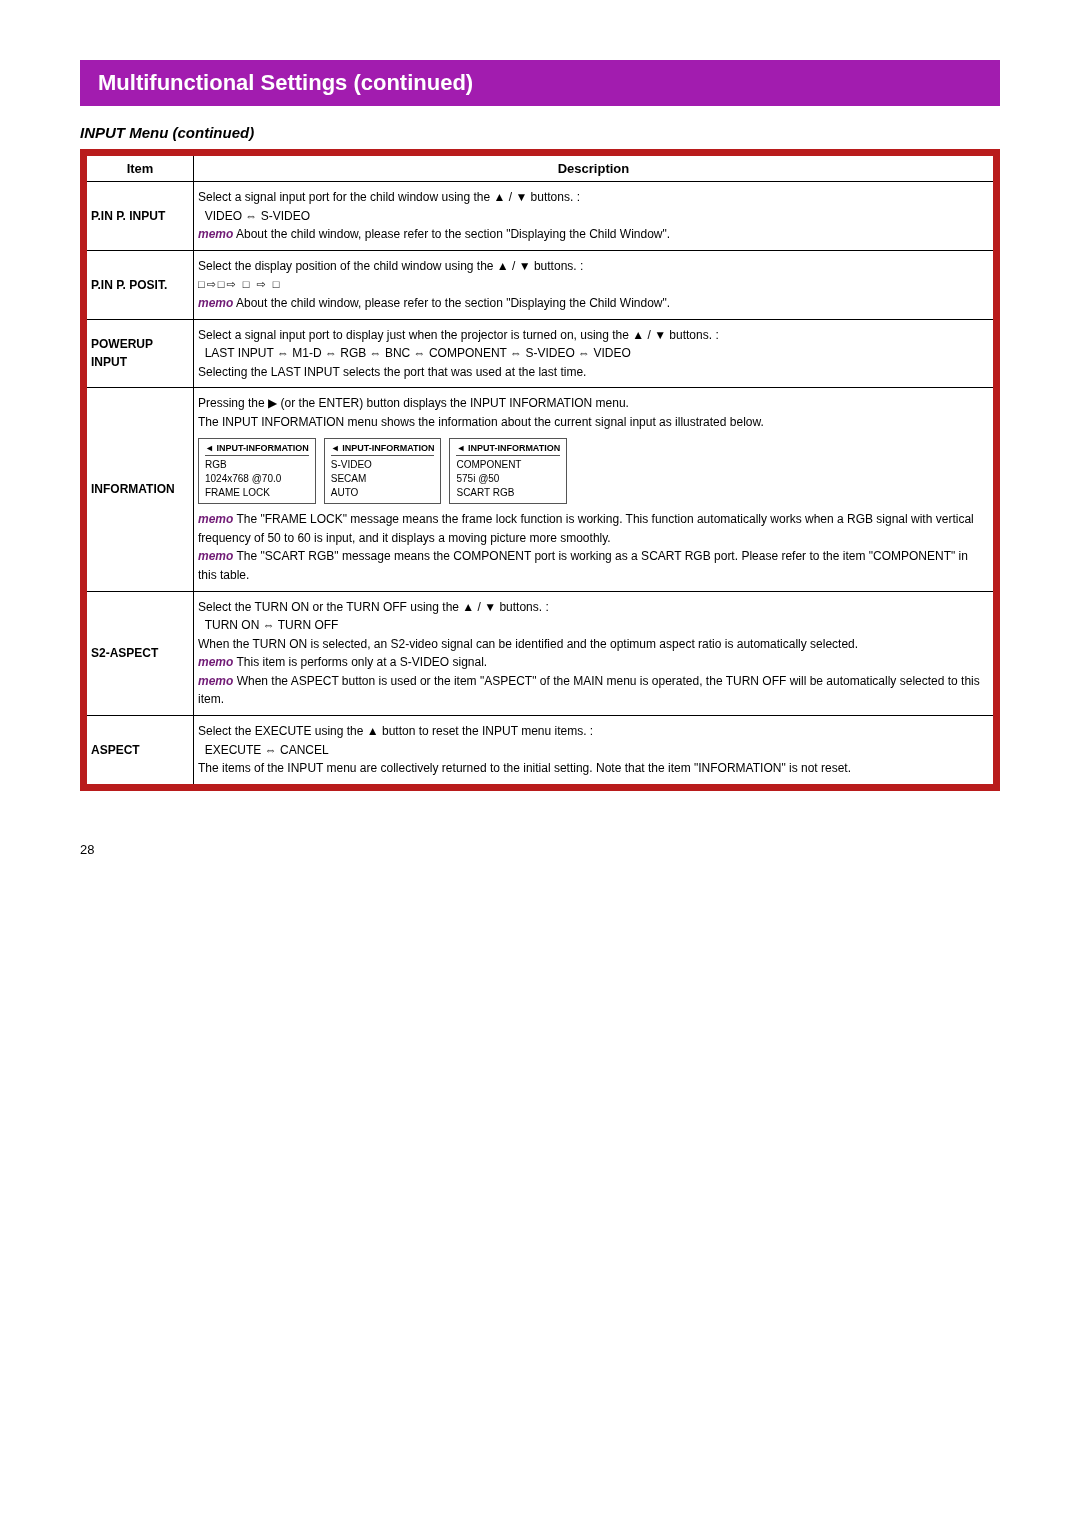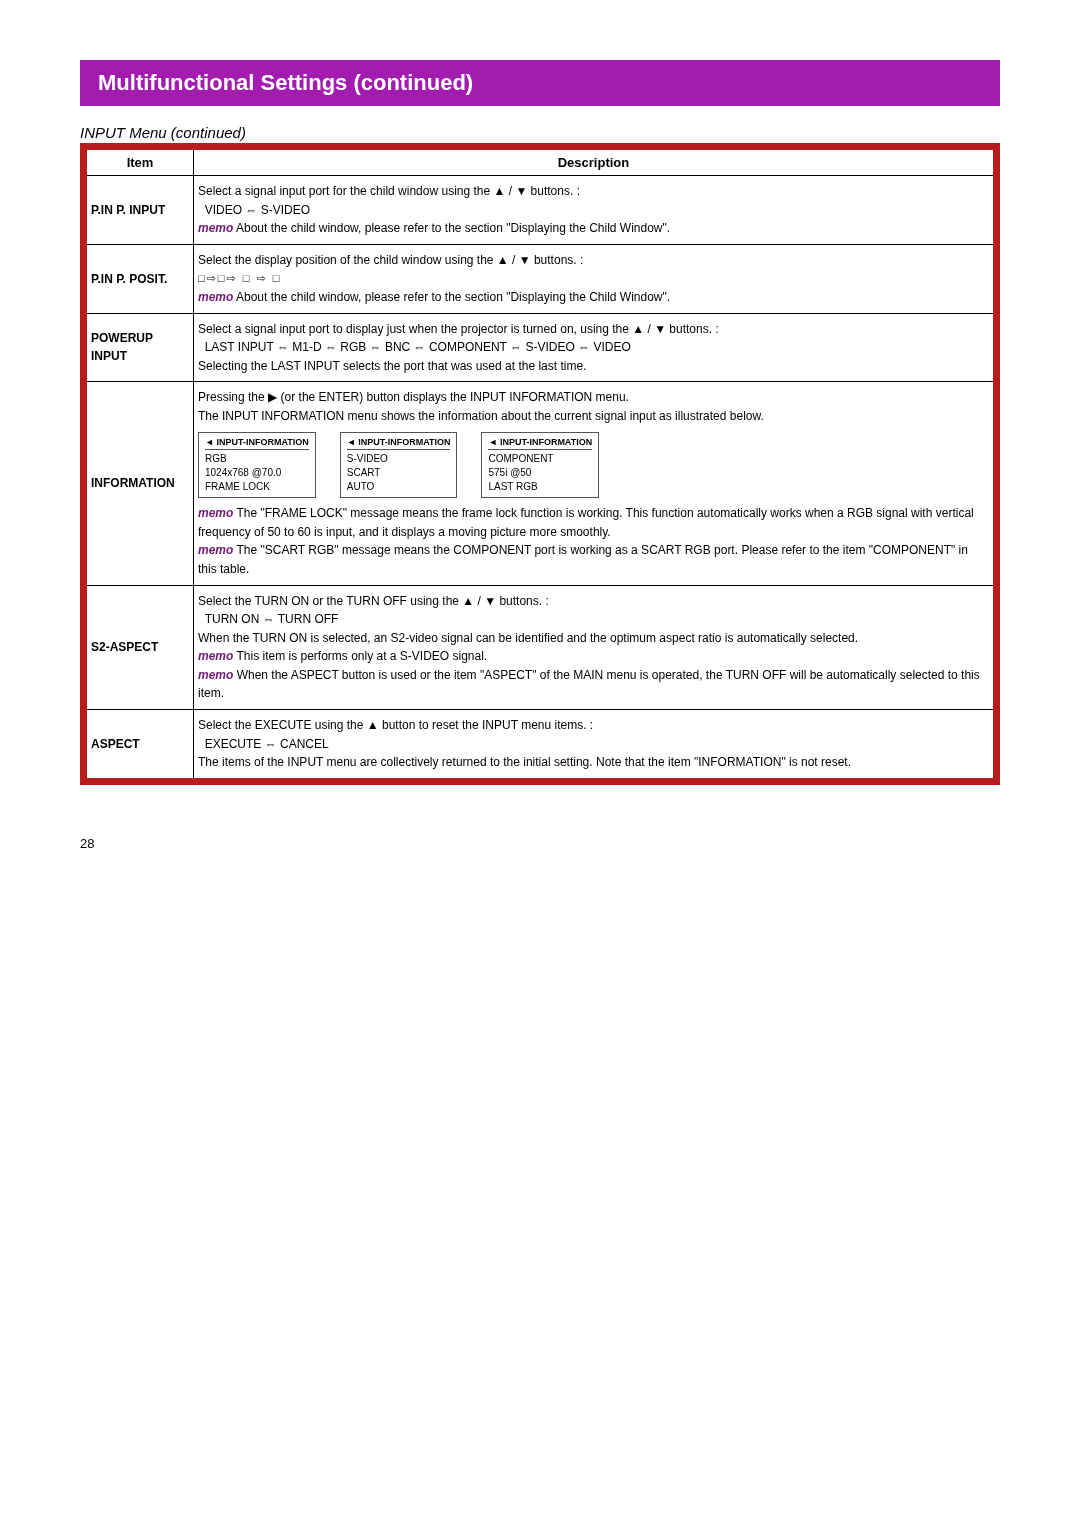--- a/index.html
+++ b/index.html
@@ -15,23 +15,23 @@
     .page-header {
       background: #a21caf;
       color: #fff;
       font-size: 22px;
       font-weight: bold;
       padding: 10px 18px;
       margin-bottom: 18px;
     }
     .section-title {
       font-size: 15px;
-      font-weight: normal;
+      font-weight: bold;
       font-style: italic;
-      margin-bottom: 2px;
+      margin-bottom: 8px;
     }
     table {
       width: 100%;
       border-collapse: collapse;
       border: 7px solid #b91c1c;
     }
     th {
       border: 1px solid #000;
       padding: 5px 10px;
       font-size: 13px;
@@ -53,21 +53,21 @@
       width: 110px;
       white-space: nowrap;
     }
     .memo {
       font-style: italic;
       color: #701a75;
       font-weight: bold;
     }
     .info-boxes {
       display: flex;
-      gap: 24px;
+      gap: 8px;
       margin: 6px 0;
     }
     .info-box {
       border: 1px solid #555;
       padding: 3px 6px;
       font-size: 10px;
       line-height: 1.4;
       min-width: 80px;
       background: #fff;
     }
@@ -143,28 +143,28 @@
         <div class="info-boxes">
           <div class="info-box">
             <div class="info-box-title">◄ INPUT-INFORMATION</div>
             <div>RGB</div>
             <div>1024x768 @70.0</div>
             <div>FRAME LOCK</div>
           </div>
           <div class="info-box">
             <div class="info-box-title">◄ INPUT-INFORMATION</div>
             <div>S-VIDEO</div>
-            <div>SCART</div>
+            <div>SECAM</div>
             <div>AUTO</div>
           </div>
           <div class="info-box">
             <div class="info-box-title">◄ INPUT-INFORMATION</div>
             <div>COMPONENT</div>
             <div>575i @50</div>
-            <div>LAST RGB</div>
+            <div>SCART RGB</div>
           </div>
         </div>
         <span class="memo">memo</span> The "FRAME LOCK" message means the frame lock function is working. This function automatically works when a RGB signal with vertical frequency of 50 to 60 is input, and it displays a moving picture more smoothly.<br>
         <span class="memo">memo</span> The "SCART RGB" message means the COMPONENT port is working as a SCART RGB port. Please refer to the item "COMPONENT" in this table.
       </td>
     </tr>
 
     <tr>
       <td class="item-cell">S2-ASPECT</td>
       <td class="desc-cell">

